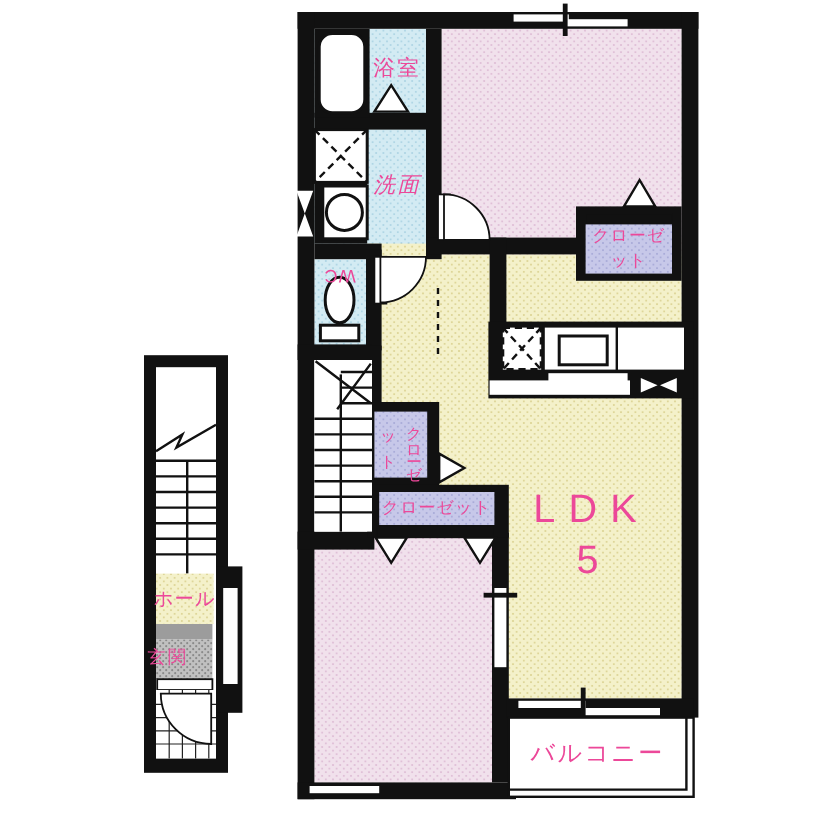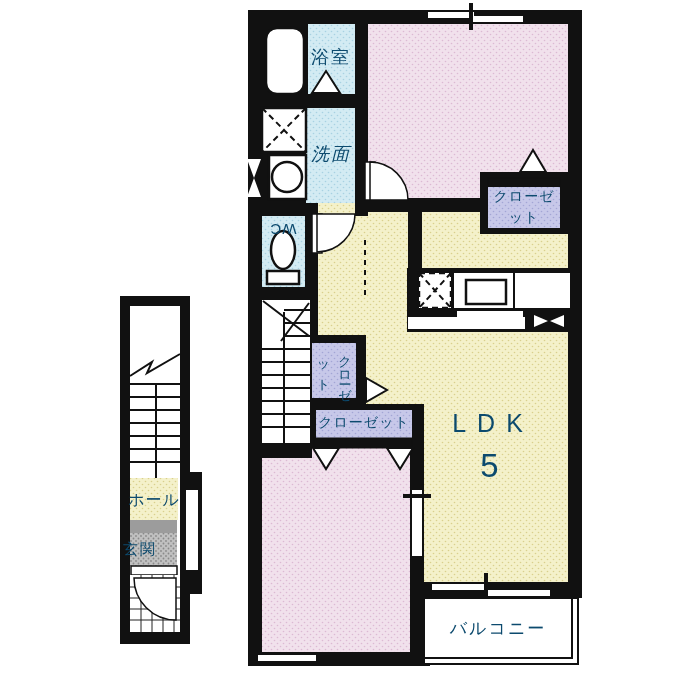--- a/index.html
+++ b/index.html
@@ -1,32 +1,32 @@
 <!DOCTYPE html>
 <html><head>
 <meta charset="utf-8">
 <style>
   html,body{margin:0;padding:0;background:#ffffff;}
   #canvas{position:relative;width:700px;height:700px;background:#ffffff;overflow:hidden;
           font-family:"Liberation Sans","DejaVu Sans",sans-serif;}
   #plan-svg{position:absolute;left:0;top:0;}
-  .lbl{position:absolute;transform:translate(-50%,-50%);color:#0c4a6e;white-space:nowrap;
+  .lbl{position:absolute;transform:translate(-50%,-50%);color:#ec4899;white-space:nowrap;
        font-weight:500;text-align:center;line-height:1.25;}
   .lbl-bathroom{font-size:18px;letter-spacing:2px;}
   .lbl-washroom{font-size:18px;letter-spacing:2px;font-style:italic;}
   .lbl-wc{font-size:15px;letter-spacing:1px;transform:translate(-50%,-50%) rotate(180deg);}
   .lbl-y65{font-size:31px;letter-spacing:5px;}
   .lbl-closet65{font-size:14px;letter-spacing:1px;white-space:normal;width:66px;word-break:break-all;line-height:1.5;}
   .lbl-closetmid{font-size:13px;letter-spacing:1px;white-space:normal;writing-mode:vertical-rl;
                  height:54px;line-height:1.65;word-break:break-all;}
   .lbl-closetlow{font-size:14px;letter-spacing:1px;}
-  .lbl-ldk{font-size:25px;letter-spacing:11px;}
+  .lbl-ldk{font-size:33px;letter-spacing:11px;}
   .lbl-ldk12{font-size:33px;letter-spacing:17px;}
   .lbl-y6{font-size:30px;letter-spacing:3px;}
-  .lbl-balcony{font-size:17px;letter-spacing:2px;}
+  .lbl-balcony{font-size:20px;letter-spacing:2px;}
   .lbl-hall{font-size:16px;letter-spacing:1px;}
   .lbl-entrance{font-size:15px;letter-spacing:2px;}
   .wall{fill:#111111;}
   .white{fill:#ffffff;}
   .ln{stroke:#111111;stroke-width:2;fill:none;}
   .thin{stroke:#111111;stroke-width:1;fill:none;}
   .fix{fill:#ffffff;stroke:#111111;stroke-width:2.5;}
   .door{fill:#ffffff;stroke:#111111;stroke-width:1.5;}
   .tri{fill:#ffffff;stroke:#111111;stroke-width:2;}
 </style>

